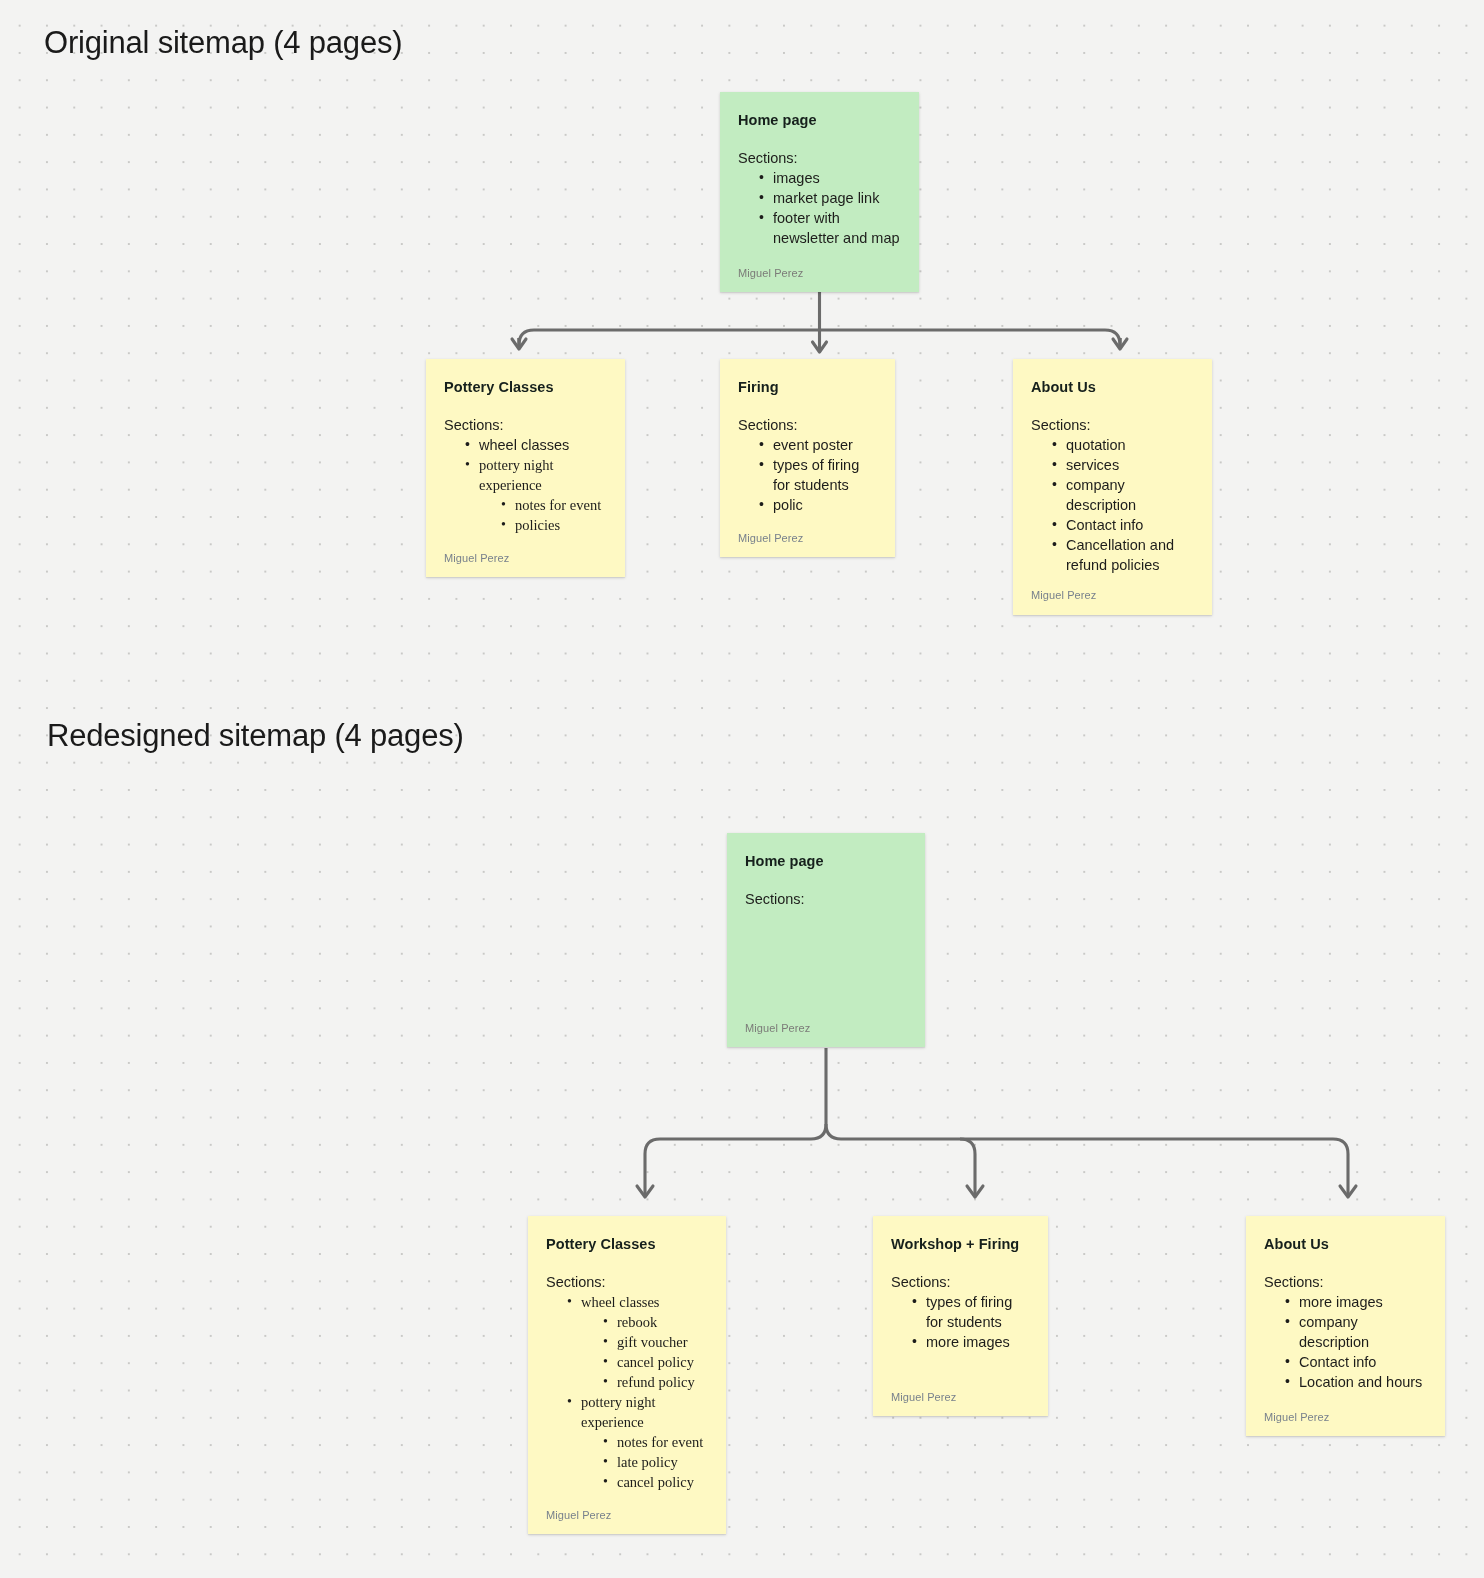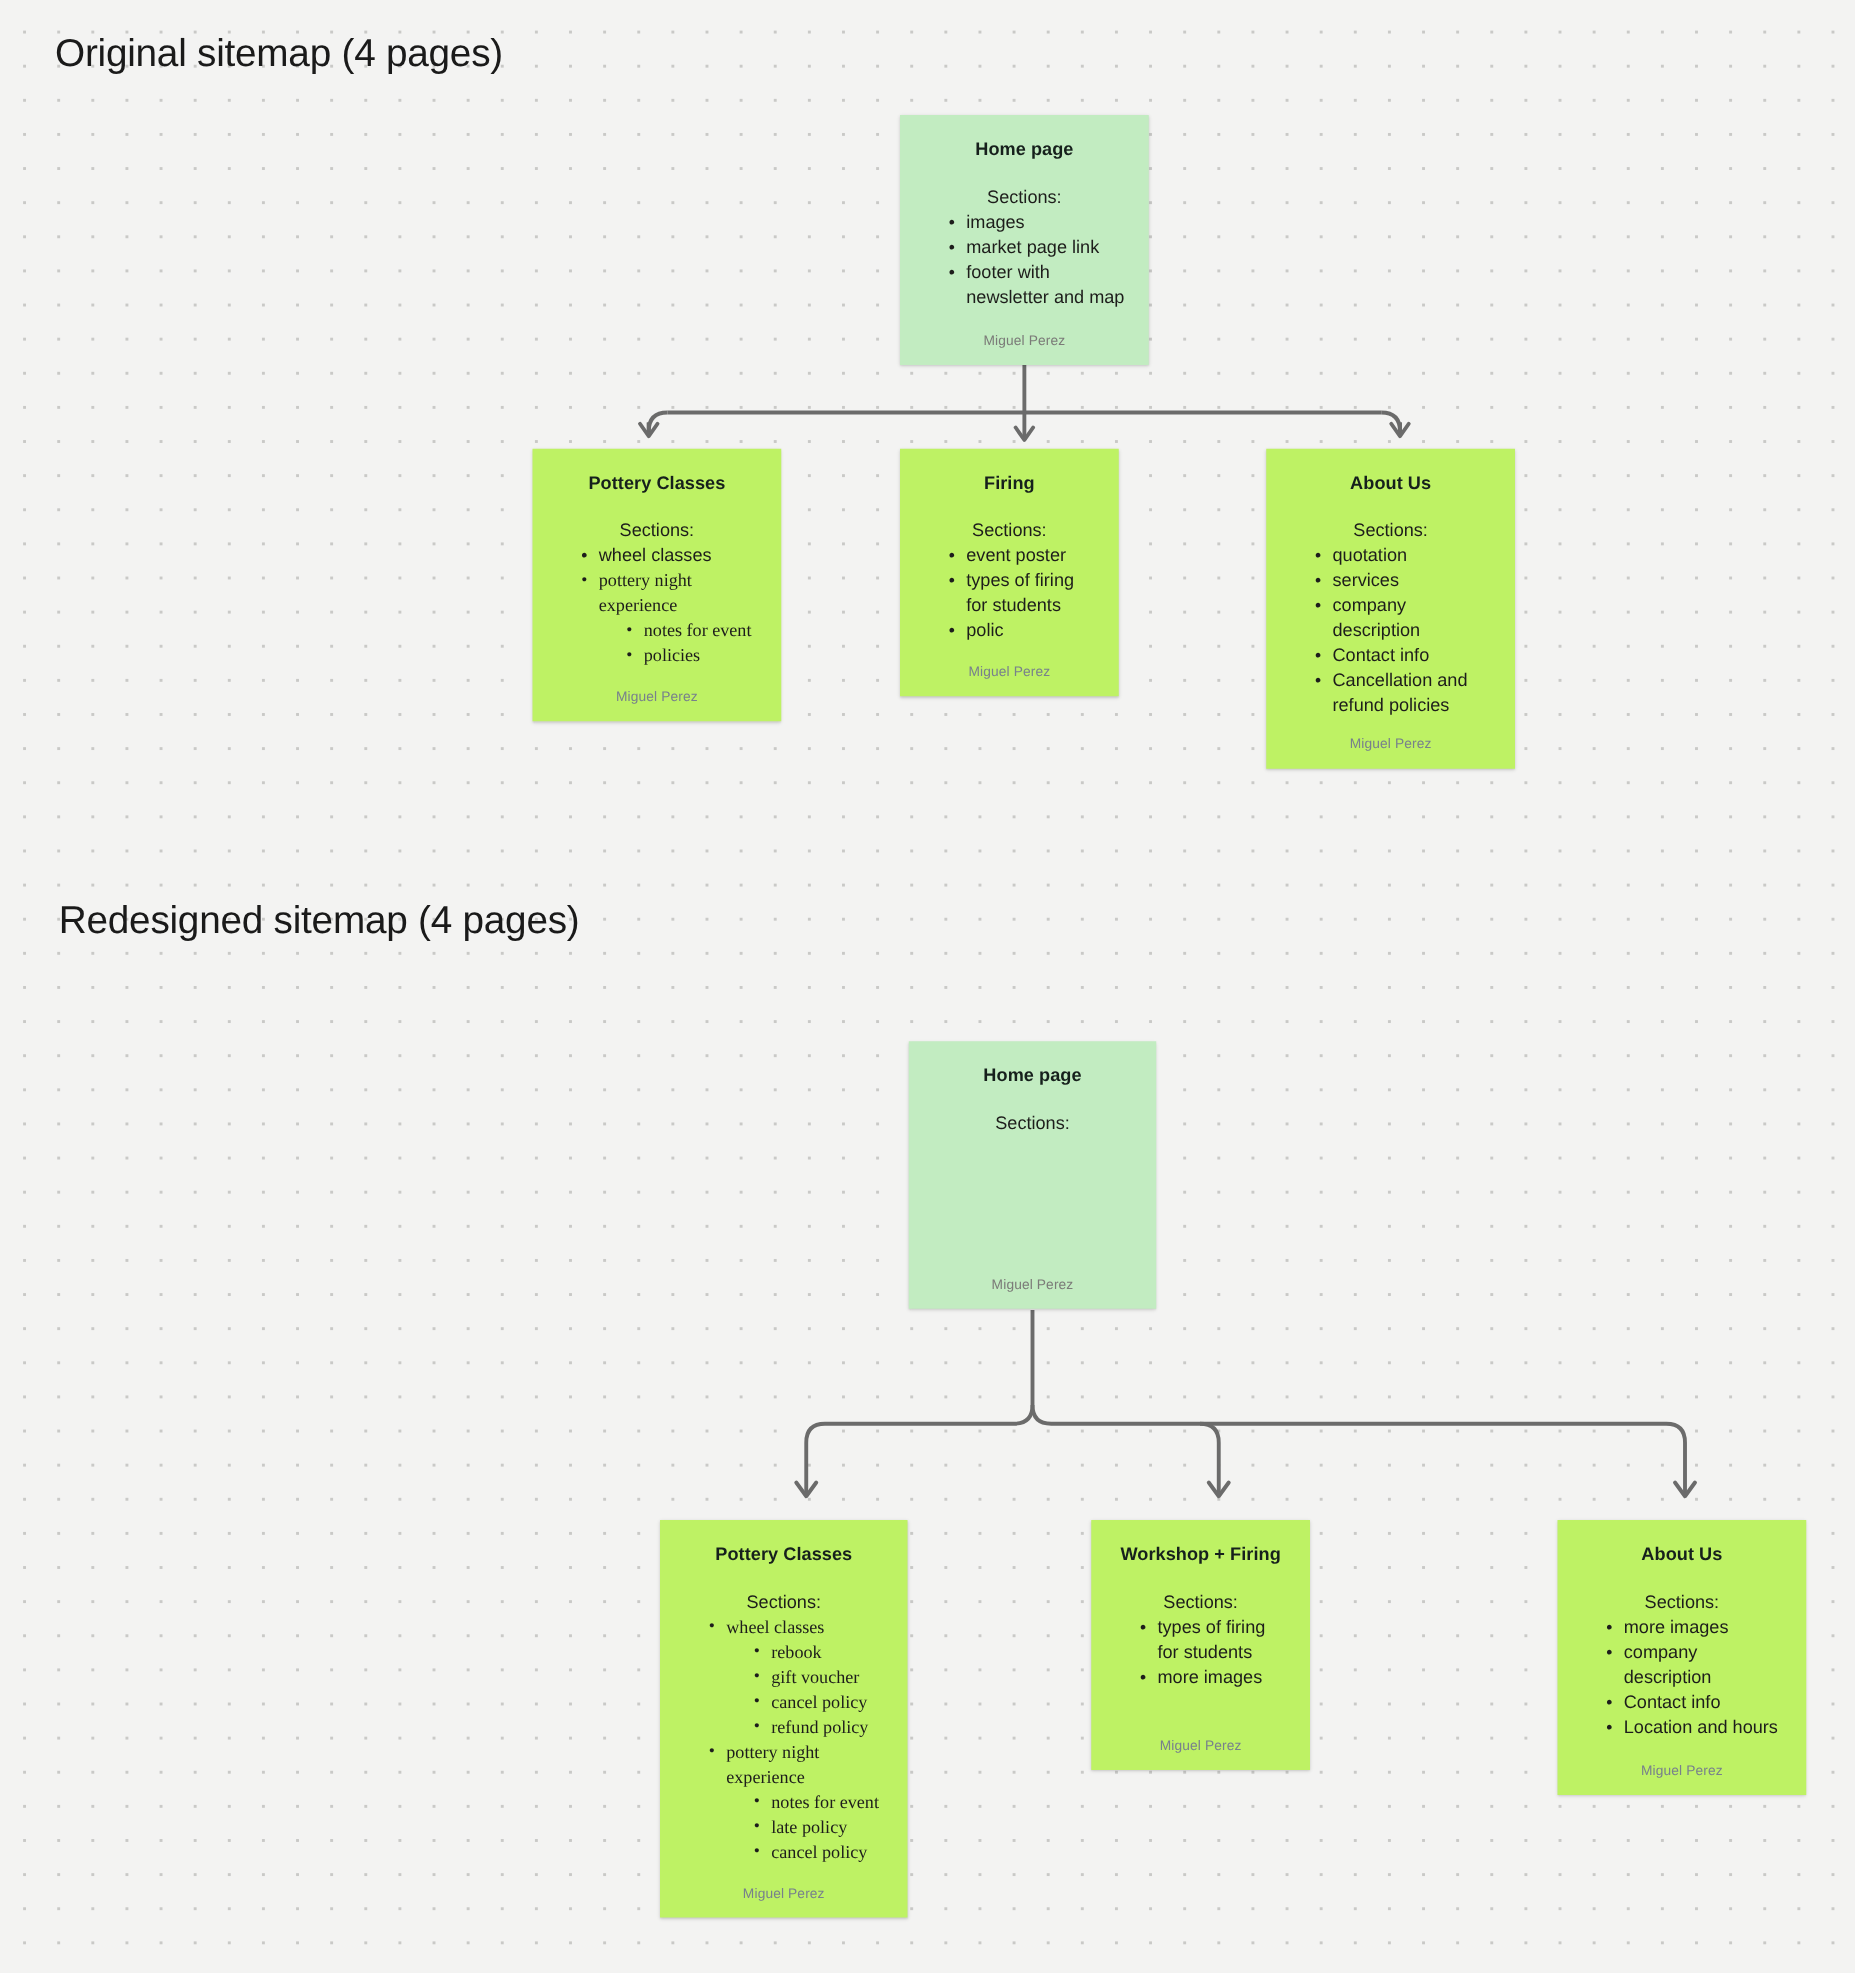--- a/index.html
+++ b/index.html
@@ -38,24 +38,23 @@
   #title-redesigned { left: 27px; top: 718px; }
 
   
   .card {
     position: absolute;
     box-sizing: border-box;
     padding: 20px 18px 12px 18px;
     box-shadow: 0 1px 3px rgba(0,0,0,0.14), 0 1px 1px rgba(0,0,0,0.06);
     display: flex;
     flex-direction: column;
-    align-items: center;
   }
   .card.green { background: #c2ecc1; }
-  .card.blue  { background: #bef264; }
+  .card.blue  { background: #fef9c3; }
 
   .card-title {
     font-size: 14.5px;
     font-weight: 700;
     color: #16201c;
     letter-spacing: 0.05px;
     line-height: 1.2;
     margin: 0 0 19px 0;
   }
 

